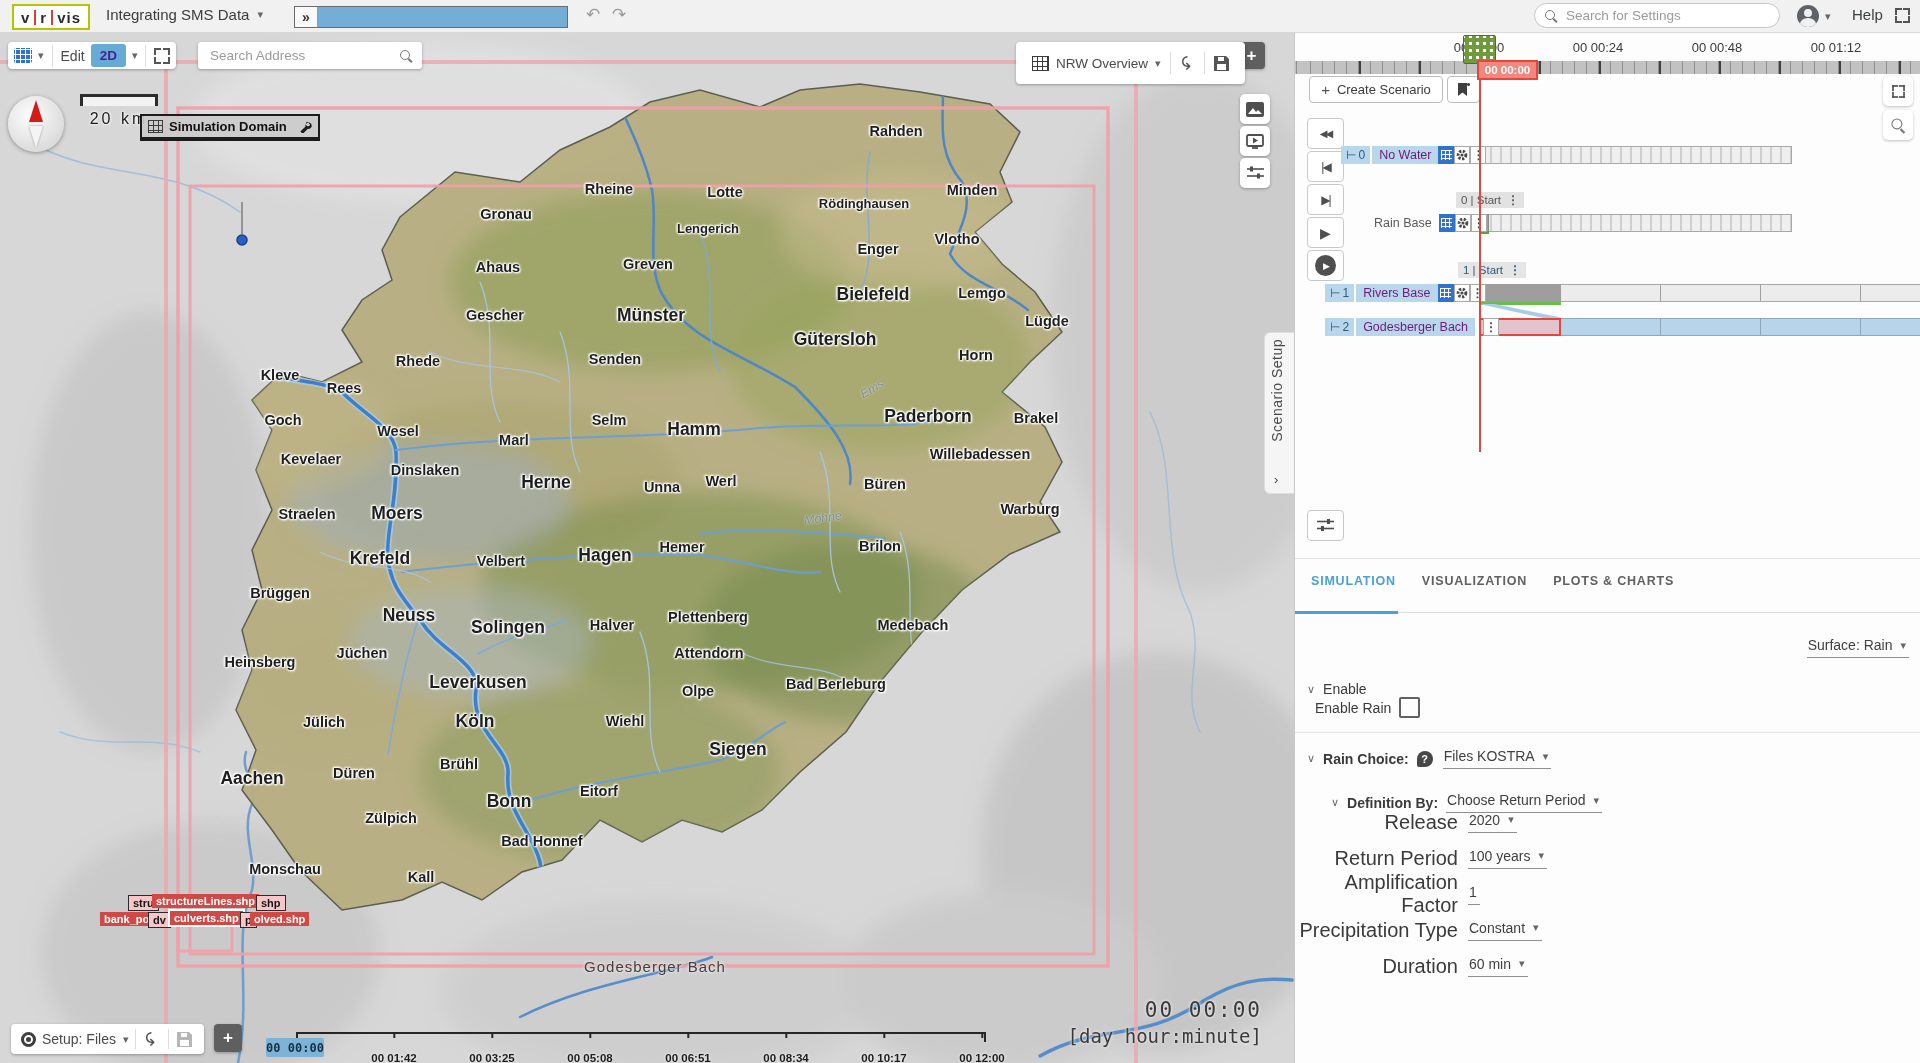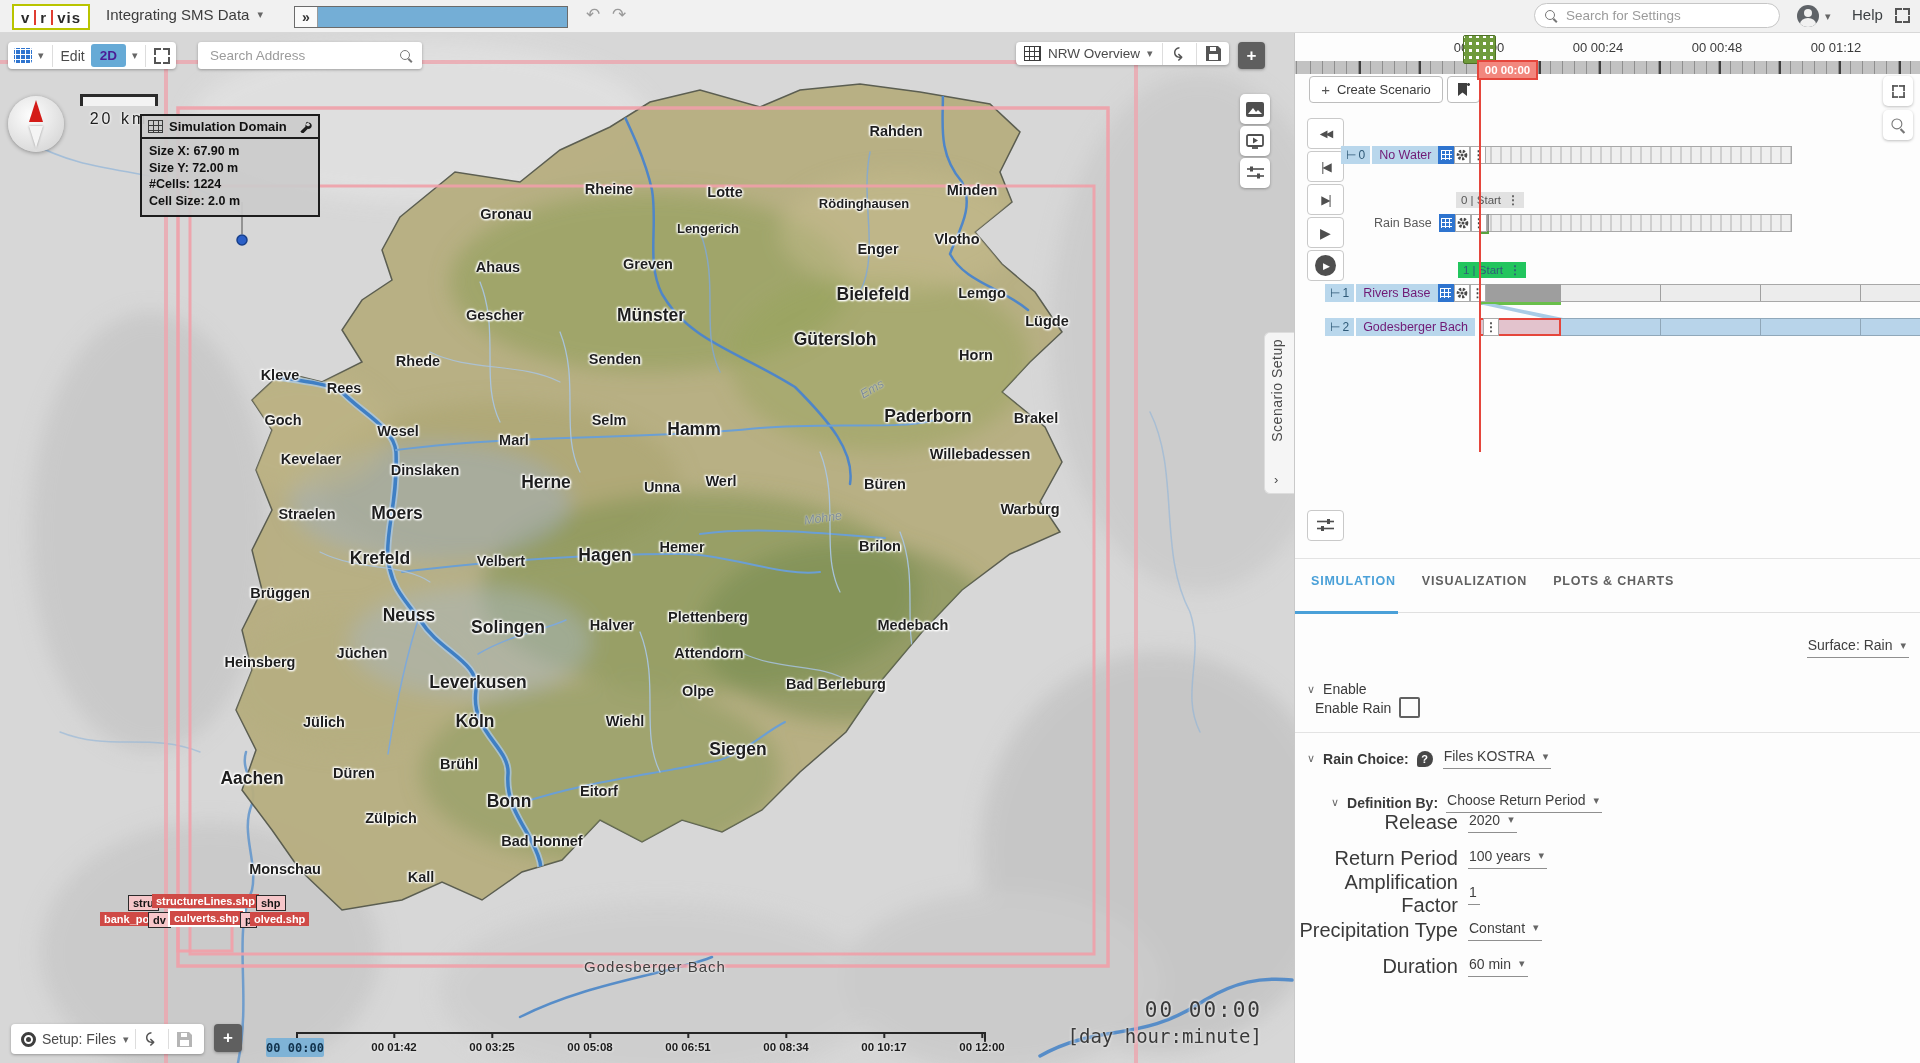--- a/index.html
+++ b/index.html
@@ -92,21 +92,21 @@
   #side-tab .chev{position:absolute;left:9px;bottom:6px;font-size:13px;color:#4a4a4a;}
   
   .sq-btn{position:absolute;width:30px;height:30px;background:#fff;border-radius:5px;box-shadow:0 1px 3px rgba(0,0,0,.3);display:flex;align-items:center;justify-content:center;z-index:40;}
   
   #map-timeline{position:absolute;left:0;top:0;width:100%;height:100%;pointer-events:none;z-index:20;}
   #mt-line{position:absolute;left:296px;top:1000px;width:690px;border-top:2px solid #262626;}
   #mt-line::before,#mt-line::after{content:"";position:absolute;top:0;width:2px;height:8px;background:#262626;}
   #mt-line::before{left:0;} #mt-line::after{right:0;}
   .mt-tick{position:absolute;transform:translateX(-50%);text-align:center;top:1000px;}
   .mt-tick i{display:block;width:2px;height:6px;background:#262626;margin:0 auto;}
-  .mt-tick span{display:block;margin-top:3px;font-size:11.5px;font-weight:bold;color:#1c1c1c;text-shadow:0 0 3px #e8e8e8,0 0 3px #e8e8e8;}
+  .mt-tick span{display:block;margin-top:14px;font-size:11.5px;font-weight:bold;color:#1c1c1c;text-shadow:0 0 3px #e8e8e8,0 0 3px #e8e8e8;}
   #mt-badge{position:absolute;left:266px;top:1006px;width:58px;height:19px;background:#7fb3d6;color:#11324c;font-weight:bold;font-size:12px;display:flex;align-items:center;justify-content:center;border-radius:2px;font-family:"DejaVu Sans Mono",monospace;z-index:21;}
   #map-clock{position:absolute;right:32px;top:966px;text-align:right;z-index:21;font-family:"DejaVu Sans Mono",monospace;color:#3a3a3a;text-shadow:0 0 3px #e6e6e6,0 0 3px #e6e6e6;}
   #map-clock .t1{font-size:21px;letter-spacing:2px;}
   #map-clock .t2{font-size:19px;margin-top:3px;}
   
   #setup-group{position:absolute;left:11px;top:992px;height:30px;background:#fff;border-radius:4px;box-shadow:0 1px 3px rgba(0,0,0,.3);display:flex;align-items:center;z-index:40;padding:0 4px;}
   .rec-icon{width:15px;height:15px;border:3px solid #3f3f3f;border-radius:50%;position:relative;box-sizing:border-box;}
   .rec-icon::after{content:"";position:absolute;left:2.2px;top:2.2px;width:5px;height:5px;border-radius:50%;background:#3f3f3f;}
   
   #panel{position:absolute;left:1294px;top:32px;width:626px;height:1031px;background:#fdfdfd;border-left:1px solid #c9c9c9;z-index:50;}
@@ -125,21 +125,21 @@
   .srow .bbadge{background:#b9d7ec;color:#2f5a78;font-size:12px;display:flex;align-items:center;padding:0 5px;gap:2px;margin-right:2px;}
   .srow .slabel{background:#b9d7ec;color:#701a75;font-size:12.5px;display:flex;align-items:center;padding:0 7px;}
   .srow .slabel.plain{background:transparent;color:#5a5a5a;}
   .mini{width:16px;display:flex;align-items:center;justify-content:center;background:#fff;border:1px solid #aaa;box-sizing:border-box;}
   .mini.bluegrid{background:#2e74cf;border-color:#2e74cf;}
   .mini .g{width:11px;height:10px;background-image:linear-gradient(#fff 1px,transparent 1px),linear-gradient(90deg,#fff 1px,transparent 1px);background-size:4px 4px;}
   .mini .kebab{font-size:12px;color:#444;font-weight:bold;}
   .bar-striped{background:repeating-linear-gradient(90deg,#cfcfcf 0 2px,#efefef 2px 10px);border:1px solid #a8a8a8;box-sizing:border-box;}
   .startbadge{position:absolute;height:16px;display:flex;align-items:center;gap:6px;font-size:11.5px;padding:0 5px;z-index:3;}
   .startbadge.gray{background:#e2e2e2;color:#565656;}
-  .startbadge.blue{background:#22c55e;color:#2f5a78;}
+  .startbadge.blue{background:#e5e5e5;color:#2f5a78;}
   .cellbar{position:absolute;height:18px;box-sizing:border-box;z-index:2;}
   .tabs-wrap{position:absolute;left:0;top:536px;width:626px;}
   .tab{display:inline-block;font-size:12.5px;font-weight:bold;letter-spacing:.8px;color:#616161;margin-right:26px;padding:6px 0;}
   .tab.active{color:#4aa0d8;}
   #tab-underline{position:absolute;left:0;top:579px;width:103px;height:3px;background:#4aa0d8;z-index:2;}
   #tabs-divider{position:absolute;left:0;top:580px;width:626px;height:1px;background:#e0e0e0;}
   #panel-divider-top{position:absolute;left:0;top:526px;width:626px;height:1px;background:#e3e3e3;}
   .uval{display:inline-flex;align-items:center;gap:8px;border-bottom:1px solid #8f8f8f;padding:0 3px 4px 1px;font-size:14px;color:#3f3f3f;}
   #surface-dd{position:absolute;right:12px;top:604px;}
   .sec-chev{color:#6a6a6a;font-size:11px;margin-right:8px;}
@@ -383,21 +383,21 @@
           <i></i>
           <i></i>
         </span>
     </div>
 
     <div id="addr-search">
       <input type="text" placeholder="Search Address" style="">
       <span class="mag"></span>
     </div>
 
-    <div class="mtb" style="left:1016px;top:10px;height:23px;padding:0 8px;gap:7px;">
+    <div class="mtb" style="left:1016px;top:10px;height:42px;padding:0 16px;gap:7px;">
       <span class="grid-dark"></span>
       <span class="tlabel" style="font-size:13.5px;">NRW Overview</span>
       <span class="dd-arrow">▾</span>
       <span class="sep"></span>
       <span class="undo-g" style="transform:rotate(-90deg);">↶</span>
       <span class="sep"></span>
       <span class="floppy">
           <i class="notch"></i>
           <i class="top"></i>
           <i class="lab"></i>
@@ -444,27 +444,20 @@
     </div>
 
     <div id="domain-tip">
       <div class="hd">
         <span class="grid-dark" style="width:13px;height:11px;"></span>
         <span class="t">Simulation Domain</span>
         <svg width="13" height="13" viewBox="0 0 14 14">
             <path d="M1.5,12.5 L7,7 A3.4,3.4 0 1 1 9.5,9.5 L4,15 Z M9,2 a2.4,2.4 0 1 0 3,3" fill="#1c1c1c"></path>
           </svg>
       </div>
-      <div class="bd">
-
-      <div>Size X: 67.90 m</div>
-          <div>Size Y: 72.00 m</div>
-          <div>#Cells: 1224</div>
-          <div>Cell Size: 2.0 m</div>
-        </div>
     </div>
 
     <div id="setup-group">
       <span class="iconbtn" style="padding:0 6px;">
           <span class="rec-icon"></span>
         </span>
       <span class="tlabel" style="font-size:14px;">Setup: Files</span>
       <span class="dd-arrow" style="margin:0 7px;">▾</span>
       <span class="sep" style="width:1px;height:20px;background:#ddd;"></span>
       <span class="undo-g" style="margin:0 8px;transform:rotate(-90deg);">↶</span>

